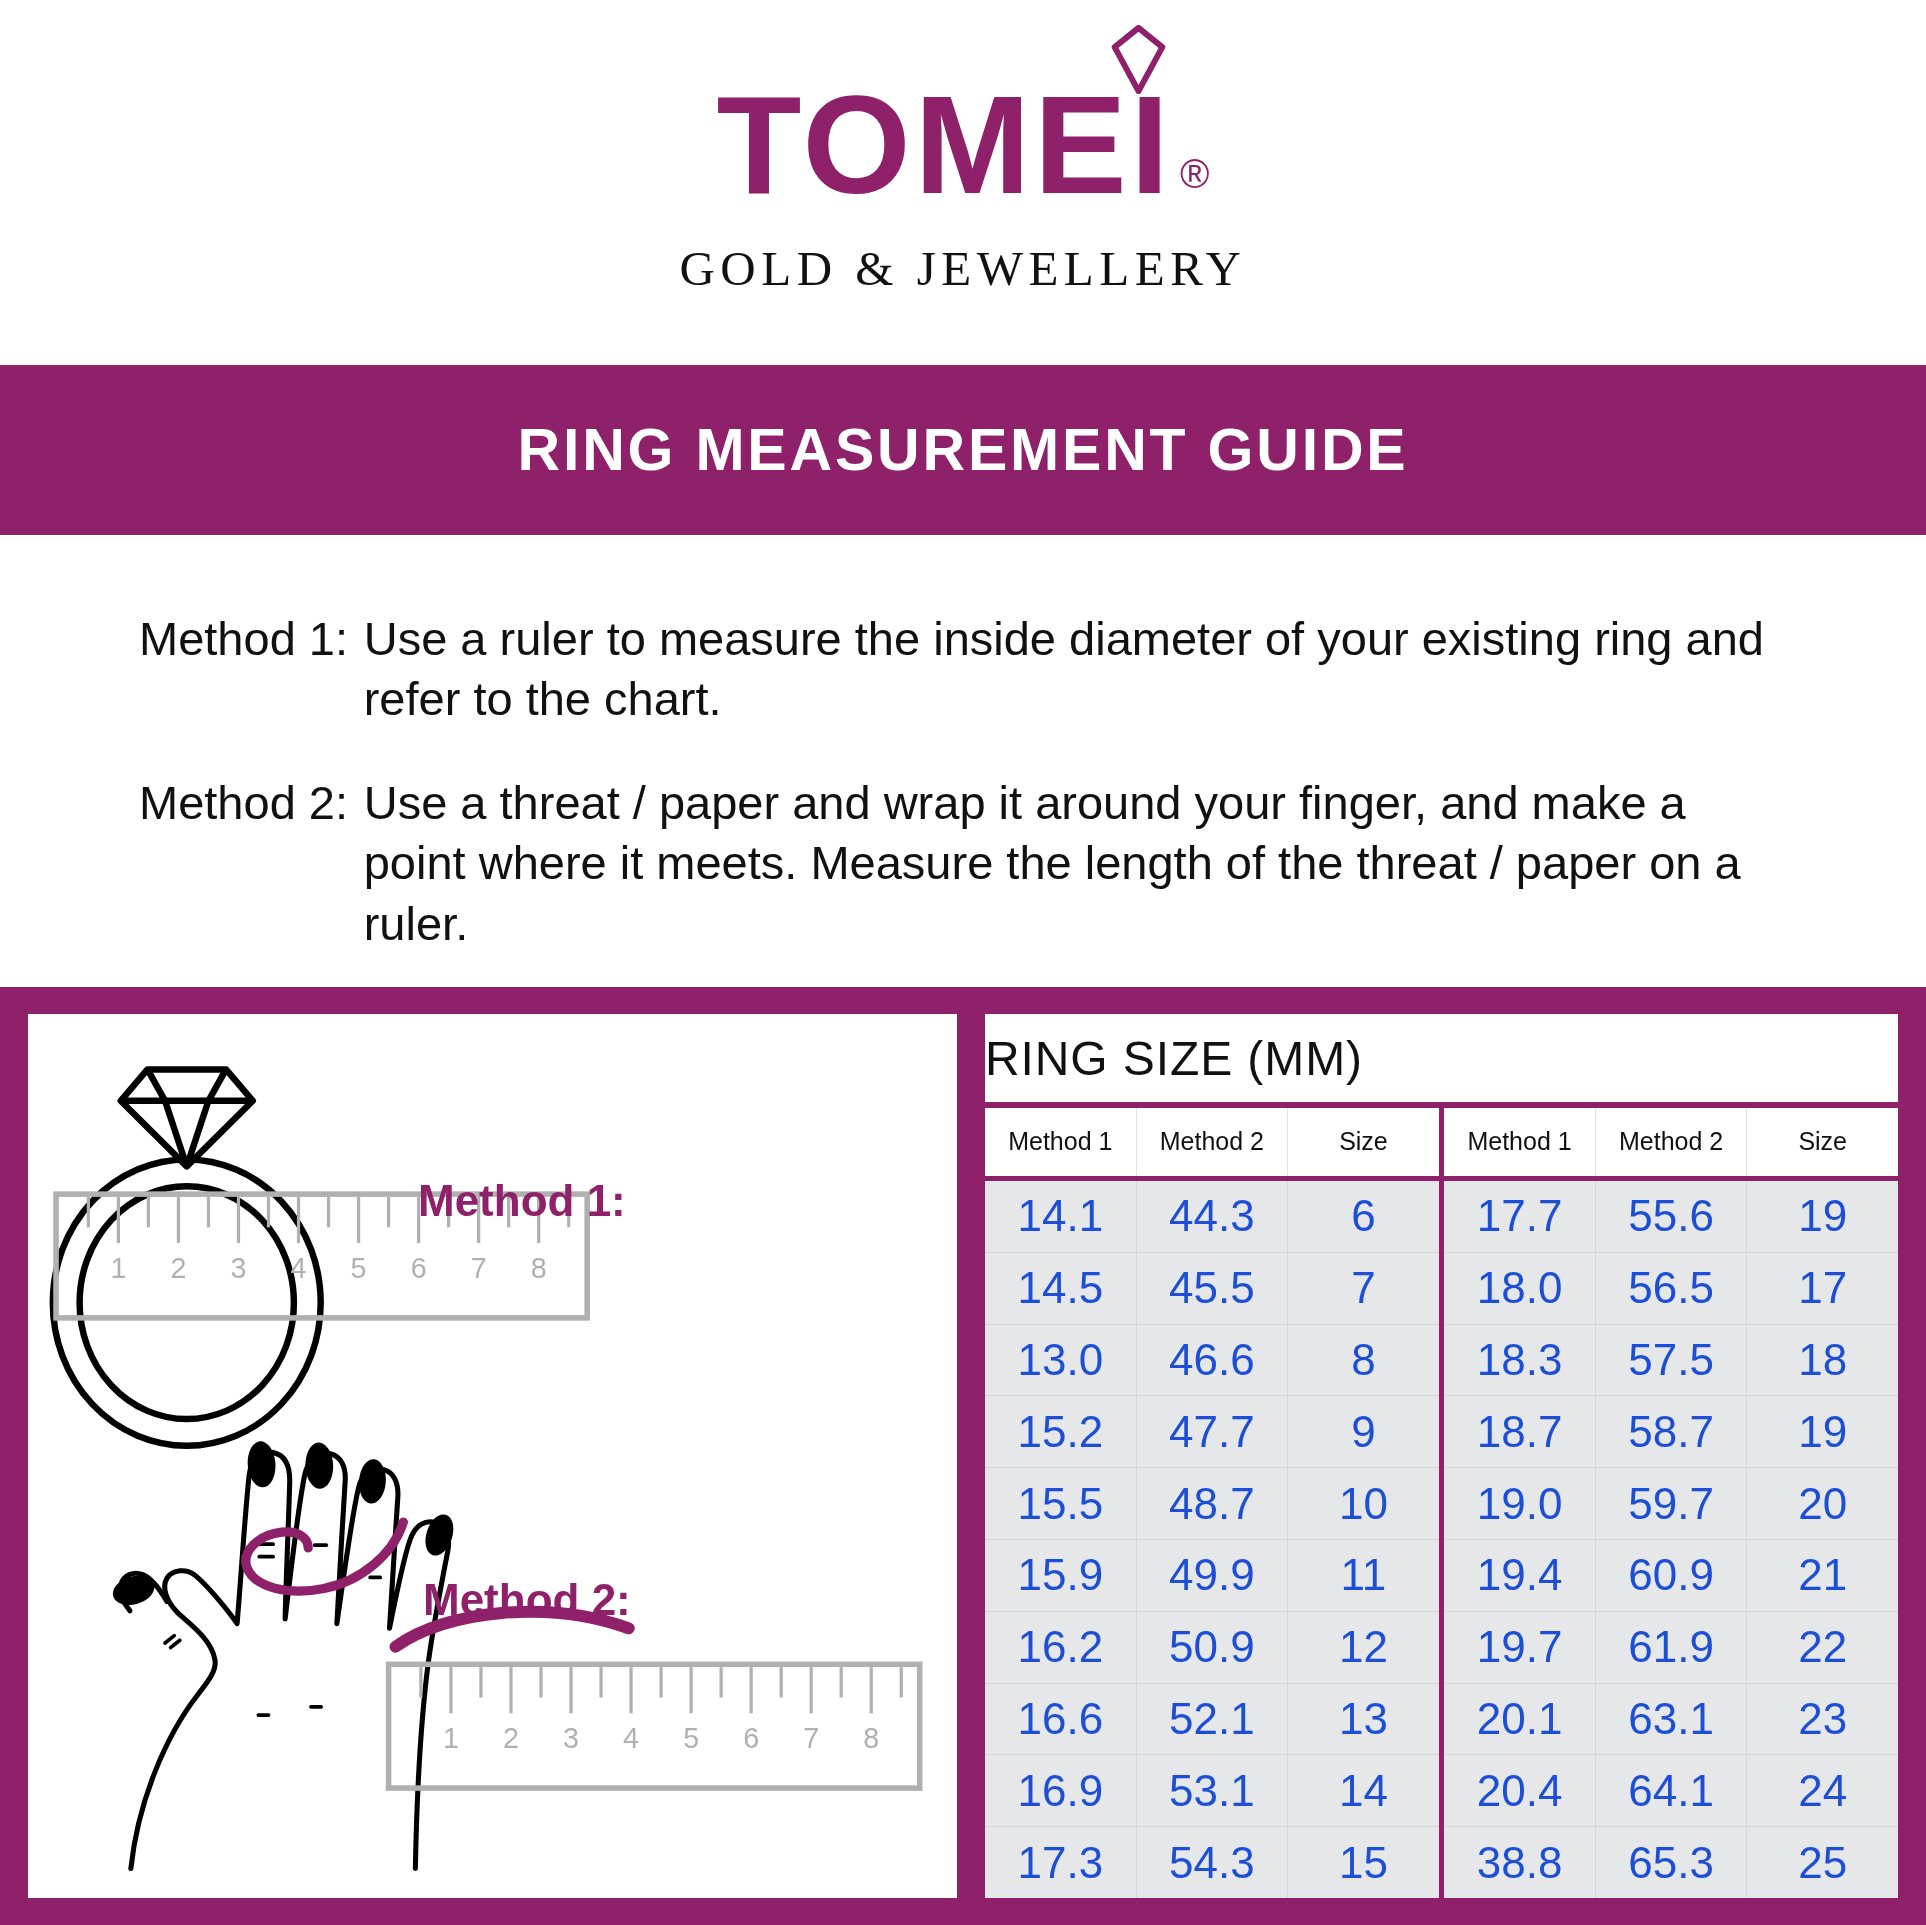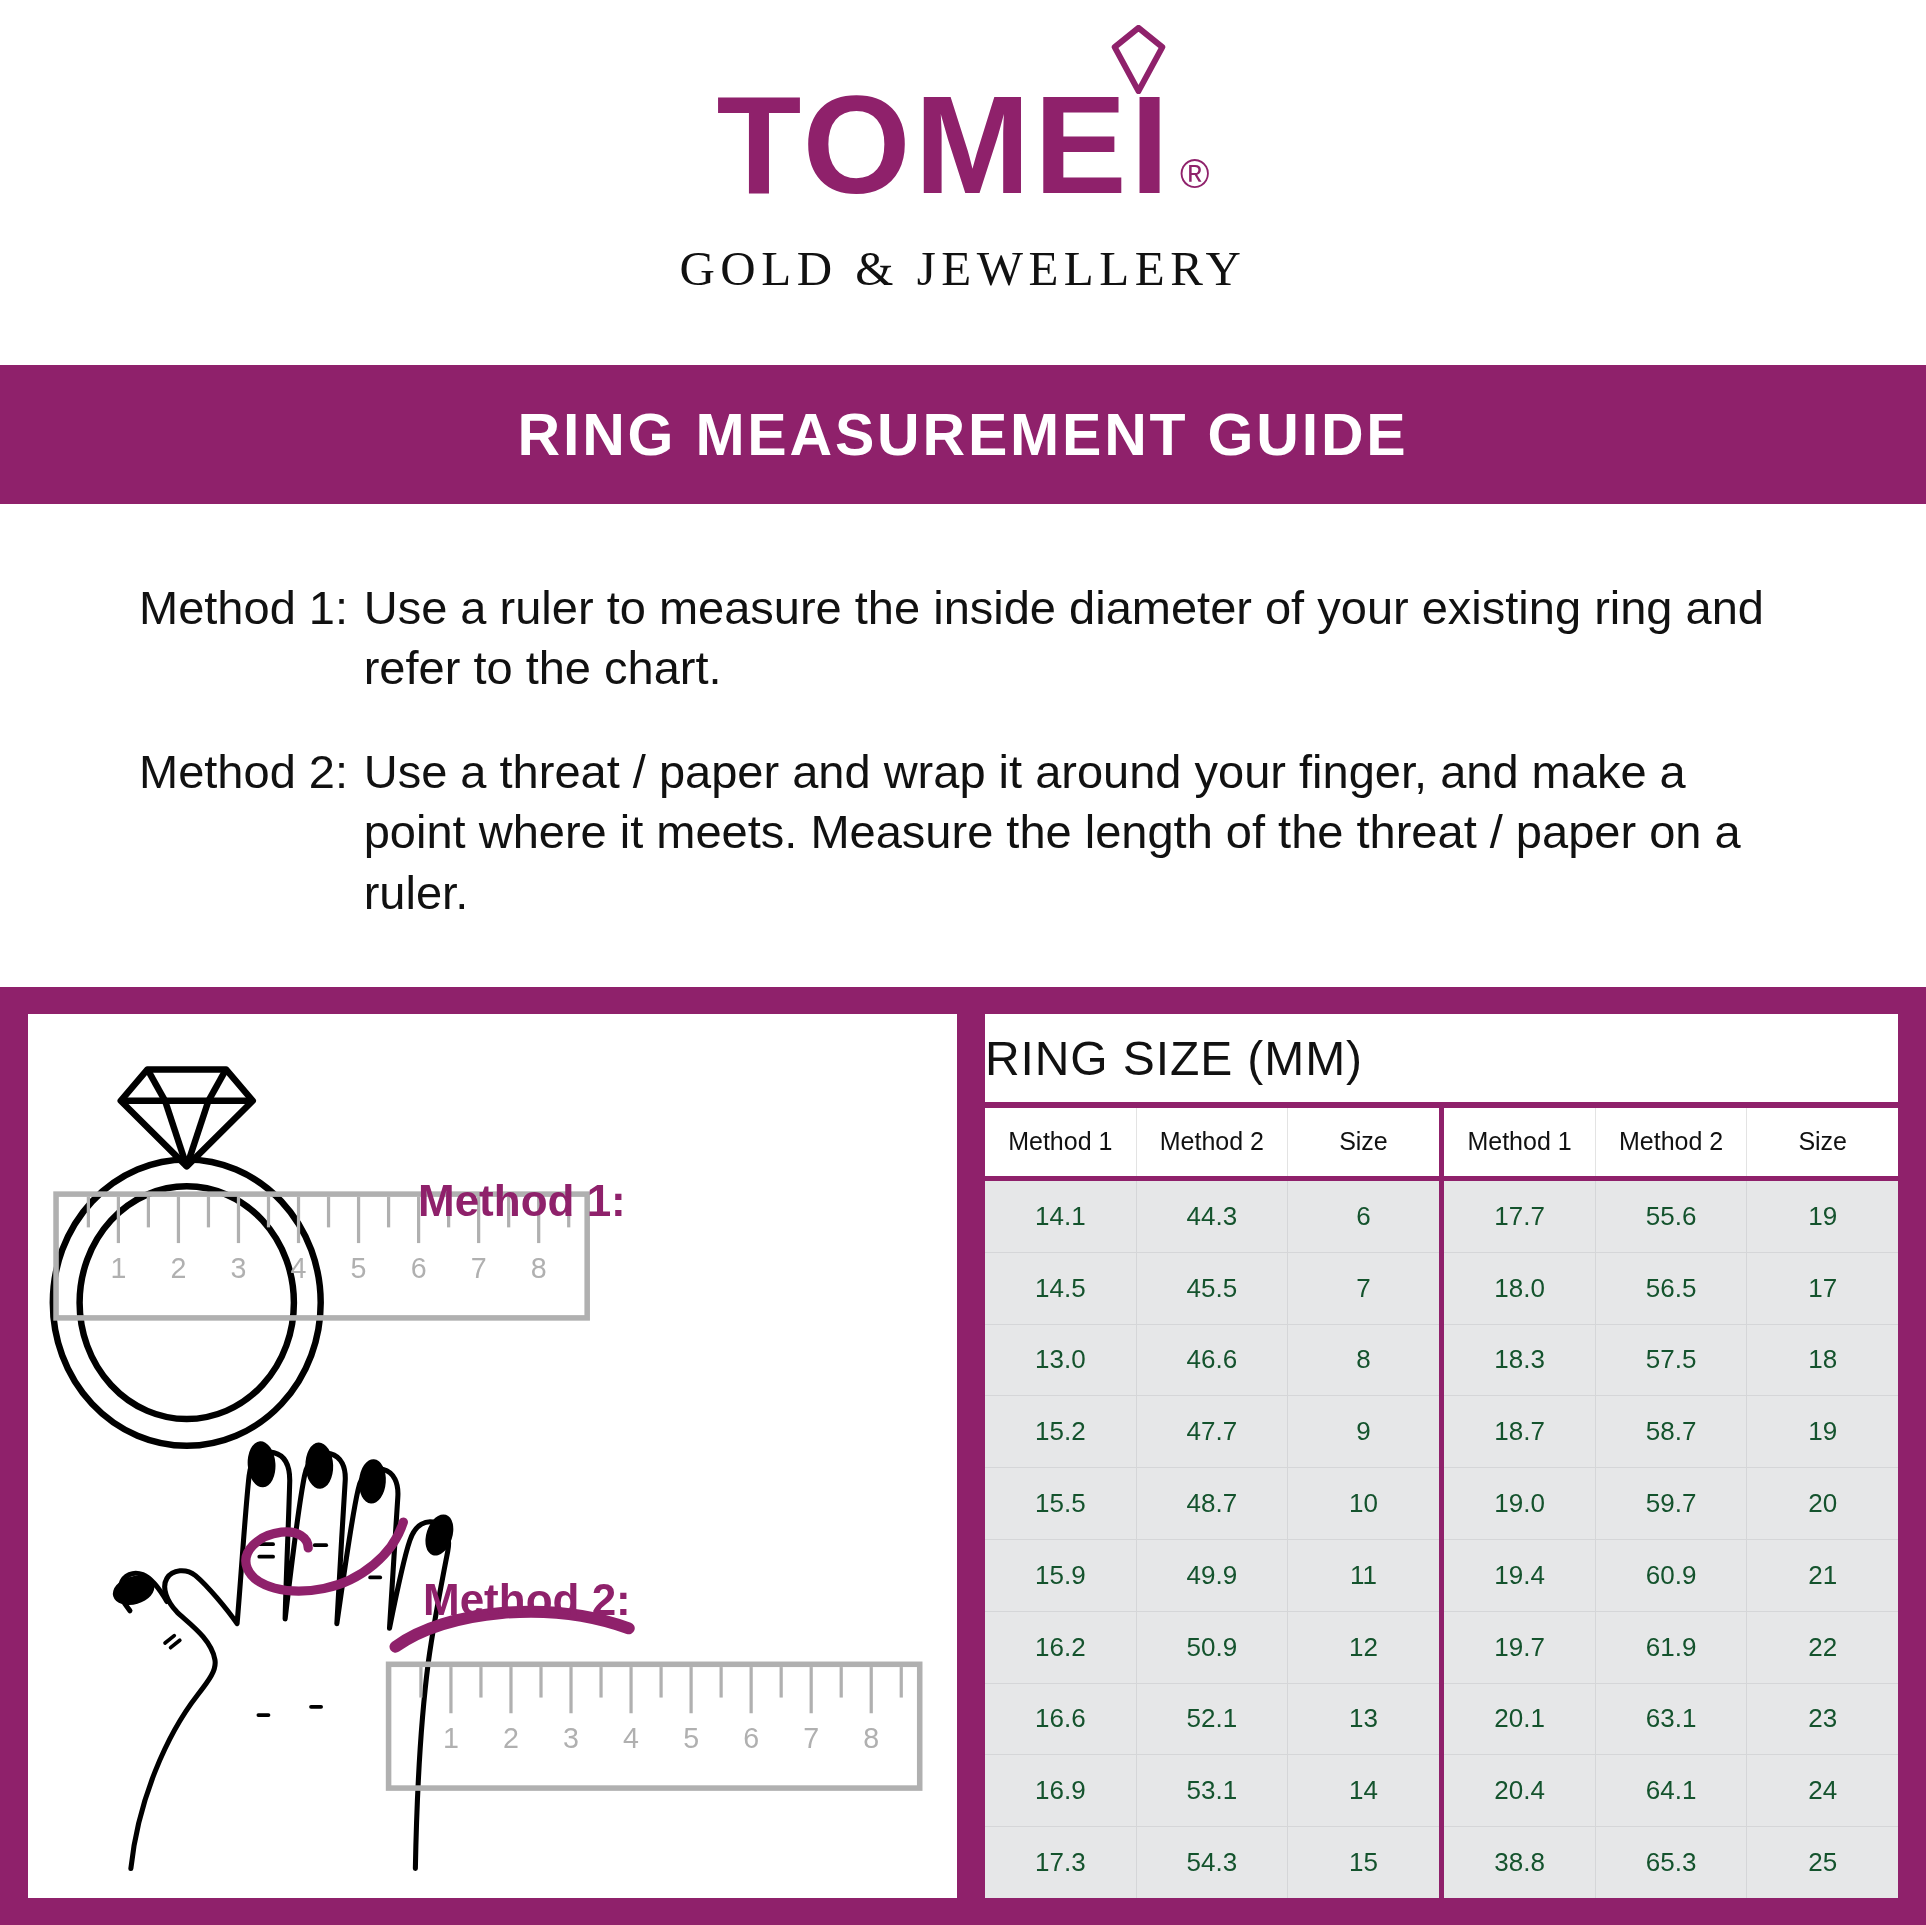--- a/index.html
+++ b/index.html
@@ -55,21 +55,21 @@
     font-family: "Liberation Serif", serif;
     font-size: 49px;
     letter-spacing: 5.5px;
     color: #111111;
     font-weight: normal;
   }
 
   
   .banner {
     width: 100%;
-    height: 139px;
+    height: 170px;
     background: #8F216B;
     display: flex;
     align-items: center;
     justify-content: center;
   }
   .banner-title {
     color: #ffffff;
     font-size: 59px;
     font-weight: bold;
     letter-spacing: 2.8px;
@@ -179,22 +179,22 @@
     flex: 1;
     display: flex;
     border-bottom: 1.4px solid #d5d6d8;
   }
   .trow:last-child { border-bottom: none; }
   .trow .cell {
     flex: 1;
     display: flex;
     align-items: center;
     justify-content: center;
-    font-size: 26px;
-    color: #14532d;
+    font-size: 44px;
+    color: #1d4ed8;
     border-right: 1.4px solid #d5d6d8;
   }
   .trow .cell:last-child { border-right: none; }
 </style>
 </head>
 <body>
 
 <div class="logo-block">
   <div class="logo-wordmark">
     <svg class="diamond-mark" viewBox="0 0 120 150">

